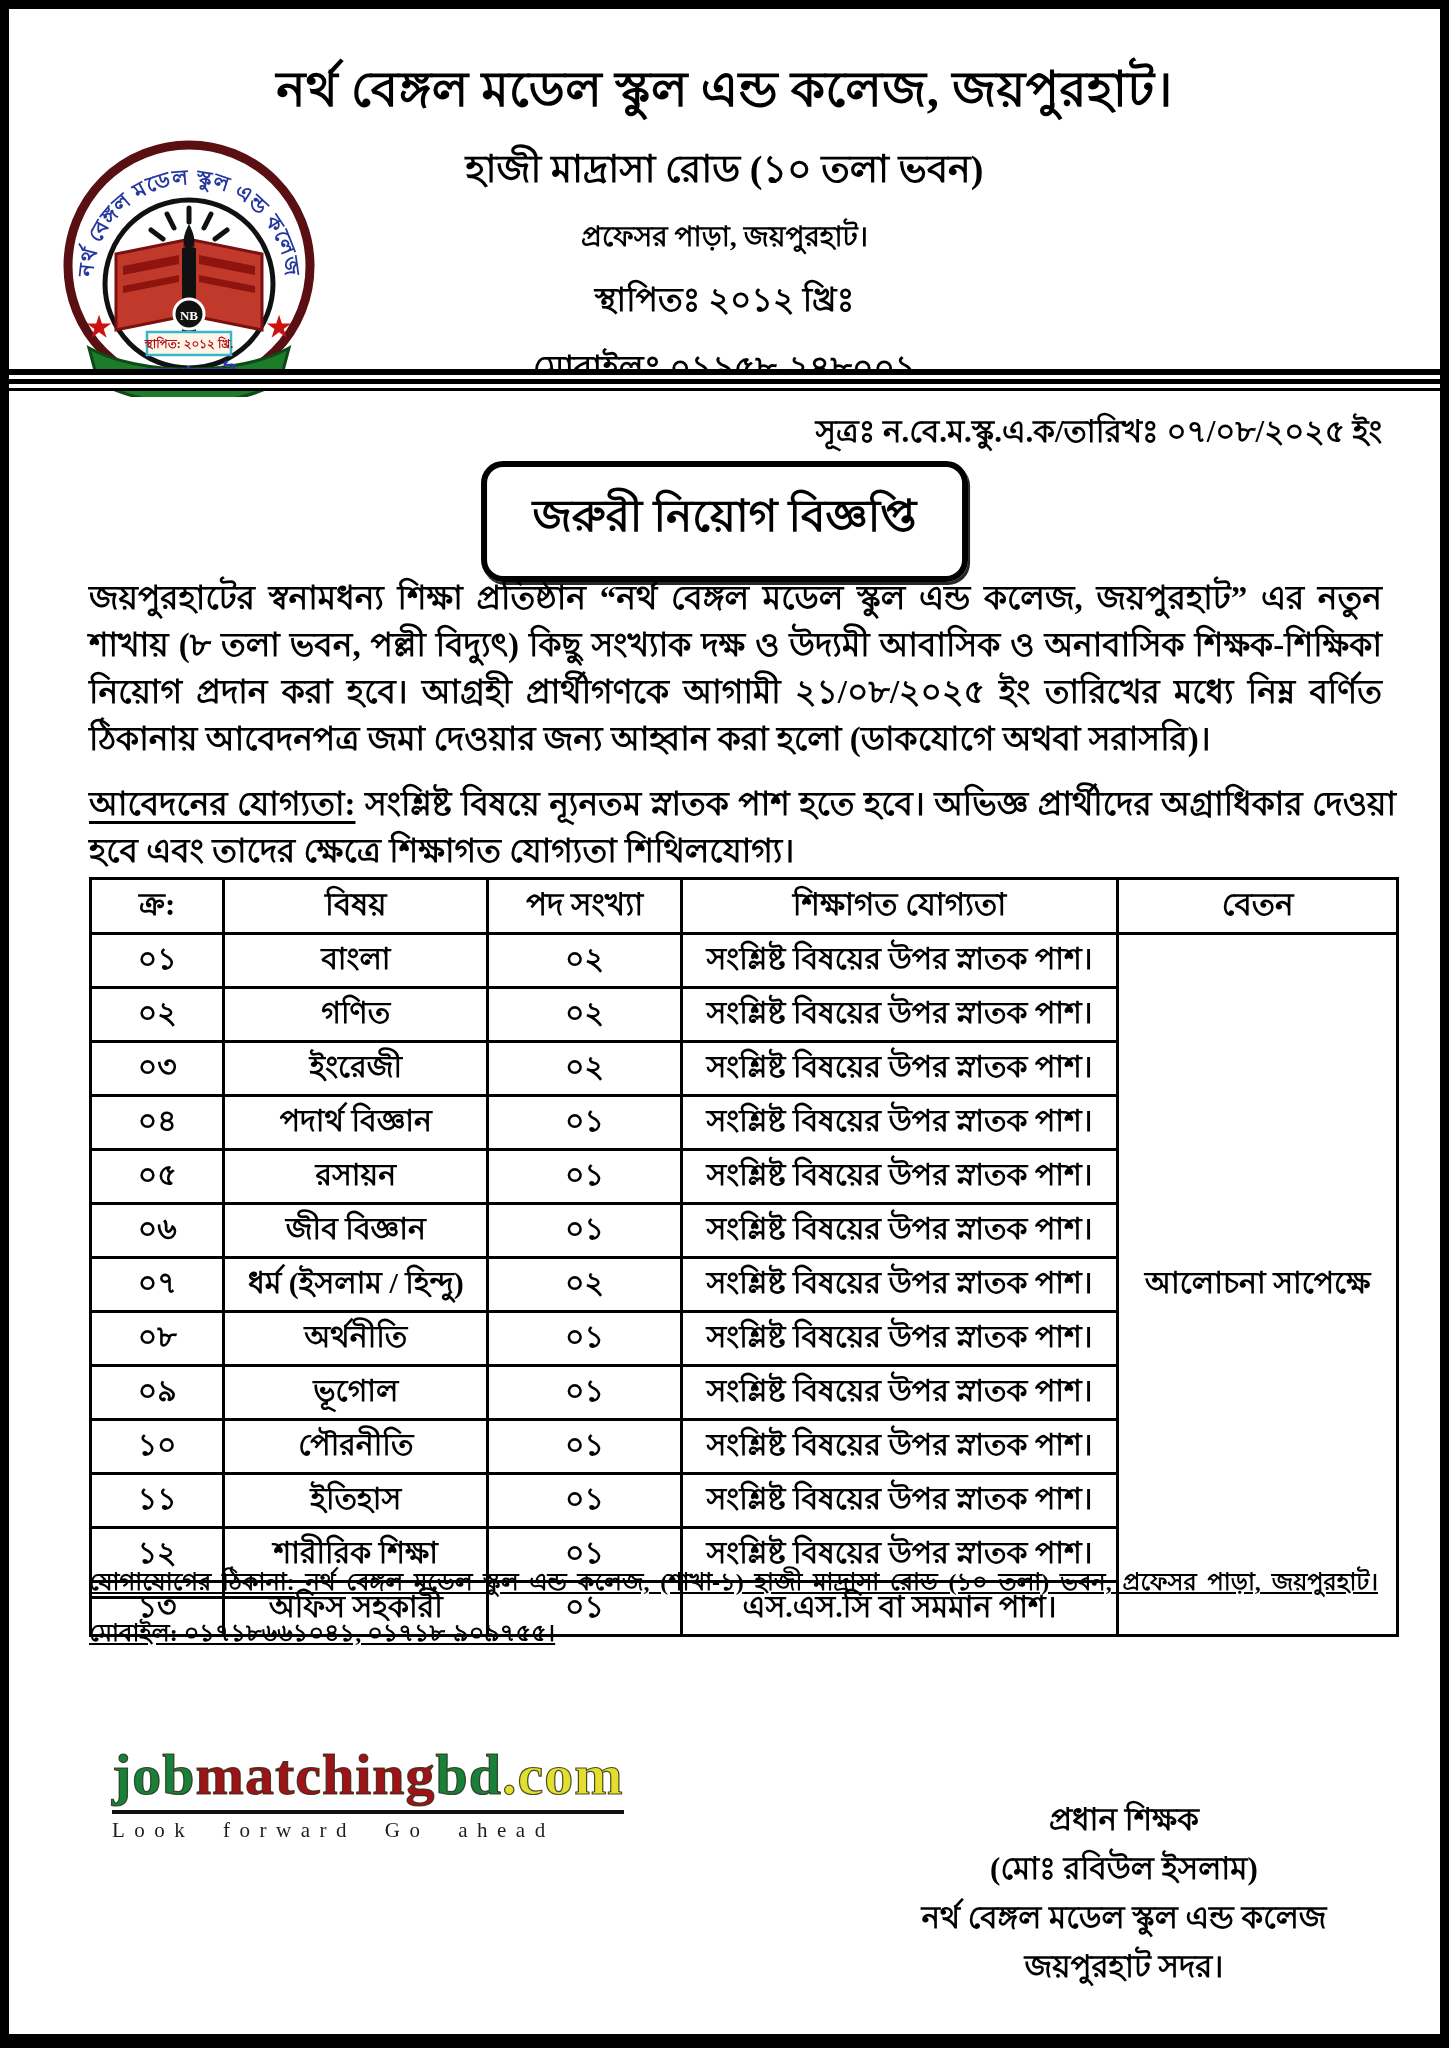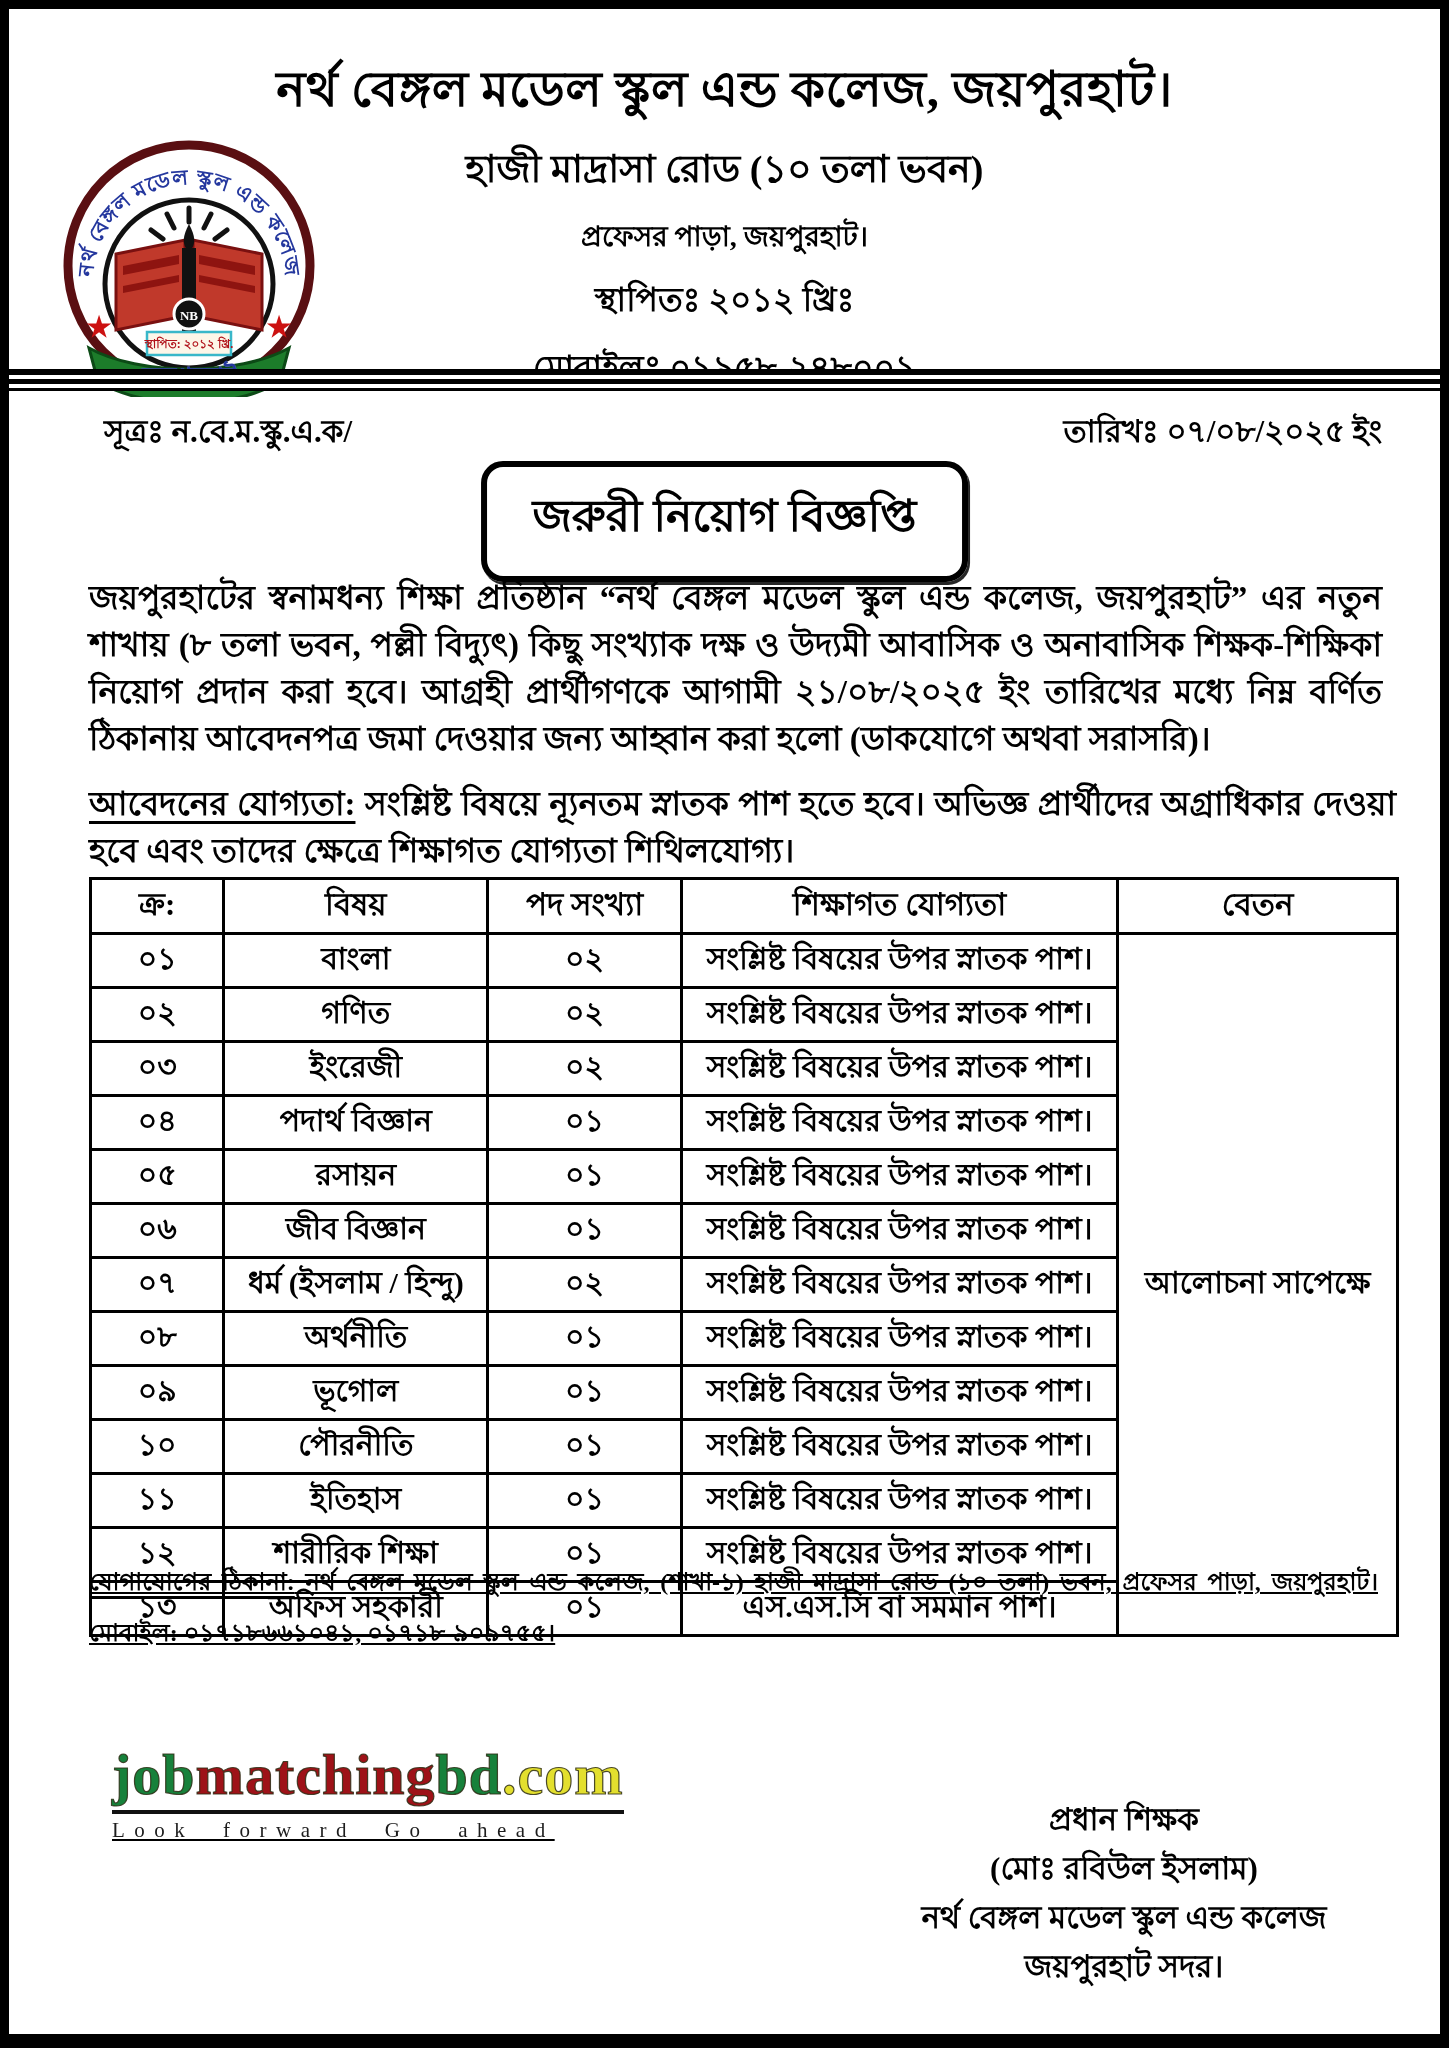--- a/index.html
+++ b/index.html
@@ -23,21 +23,21 @@
   .mobile{font-size:33px;margin-top:12px;}
   .logo-wrap{position:absolute;left:50px;top:126px;width:260px;height:262px;}
   
   .double-rule{position:absolute;left:0;right:0;top:360px;}
   .double-rule .r1{height:6px;background:#000;}
   .double-rule .r2{height:4px;background:#fff;}
   .double-rule .r3{height:5px;background:#000;}
   .double-rule .r4{height:4px;background:#fff;}
   .double-rule .r5{height:3px;background:#000;}
   
-  .meta-row{position:absolute;top:398px;left:95px;right:58px;display:flex;justify-content:space-between;font-size:31px;font-weight:bold;}
+  .meta-row{position:absolute;top:398px;left:95px;right:58px;display:flex;justify-content:flex-end;font-size:31px;font-weight:bold;}
   
   .title-box{
     position:absolute;top:452px;left:50%;transform:translateX(-50%);
     border:6px solid #000;border-radius:22px;
     padding:16px 46px 20px 46px;
     font-size:44px;font-weight:bold;white-space:nowrap;
     box-shadow:2px 3px 0 rgba(0,0,0,0.85);
   }
   
   .intro{position:absolute;top:566px;left:80px;right:58px;font-size:33px;line-height:47px;text-align:justify;font-weight:bold;}
@@ -50,21 +50,21 @@
     font-size:30px;font-weight:bold;padding:0 6px;
   }
   .posts-table th{height:46px;font-size:31px;}
   .posts-table td{height:48px;}
   .col-sl{width:10.2%;} .col-subject{width:20.2%;} .col-posts{width:14.8%;}
   .col-qual{width:33.4%;} .col-salary{width:21.4%;}
   .c-salary{font-size:31px;}
   
   .contact{position:absolute;top:1548px;left:80px;right:62px;font-size:24px;line-height:51px;text-align:justify;font-weight:bold;text-decoration:underline;}
   
-  .watermark{position:absolute;left:103px;top:1732px;text-decoration:underline;}
+  .watermark{position:absolute;left:103px;top:1732px;}
   .wordmark{display:inline-block;font-size:58px;font-weight:bold;letter-spacing:1px;border-bottom:4px solid #111;padding-bottom:2px;-webkit-text-stroke:1.2px rgba(45,45,20,0.85);}
   .tagline{margin-top:4px;font-size:21px;letter-spacing:9.5px;word-spacing:14px;color:#1d1d1d;font-family:"Liberation Serif",serif;}
   .signature{position:absolute;left:880px;top:1786px;width:470px;text-align:center;font-size:31px;font-weight:bold;line-height:49px;}
 </style>
 </head>
 <body>
 
 <div class="page">
 
   <div class="logo-wrap">

